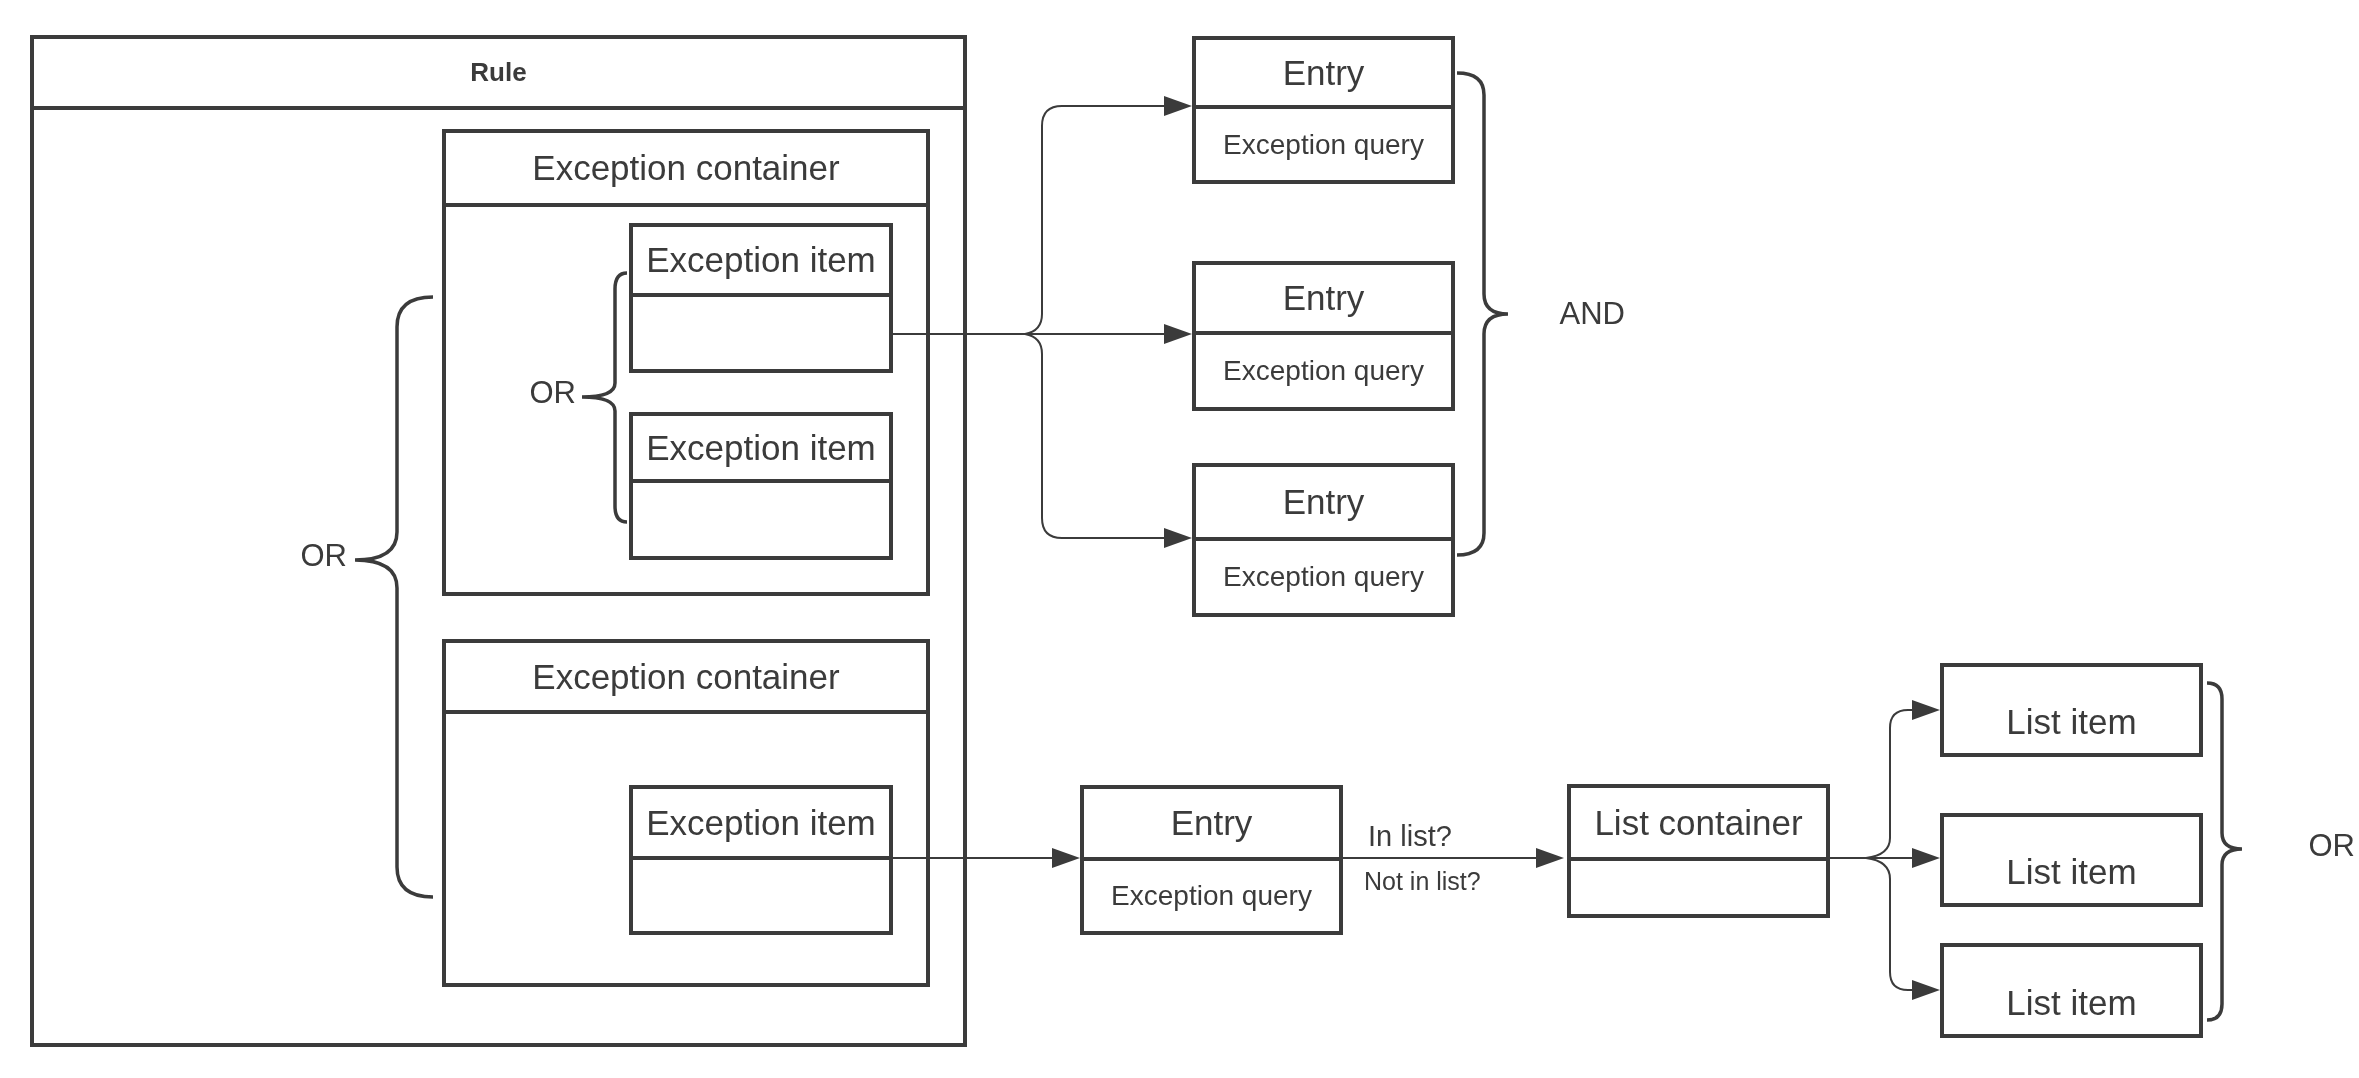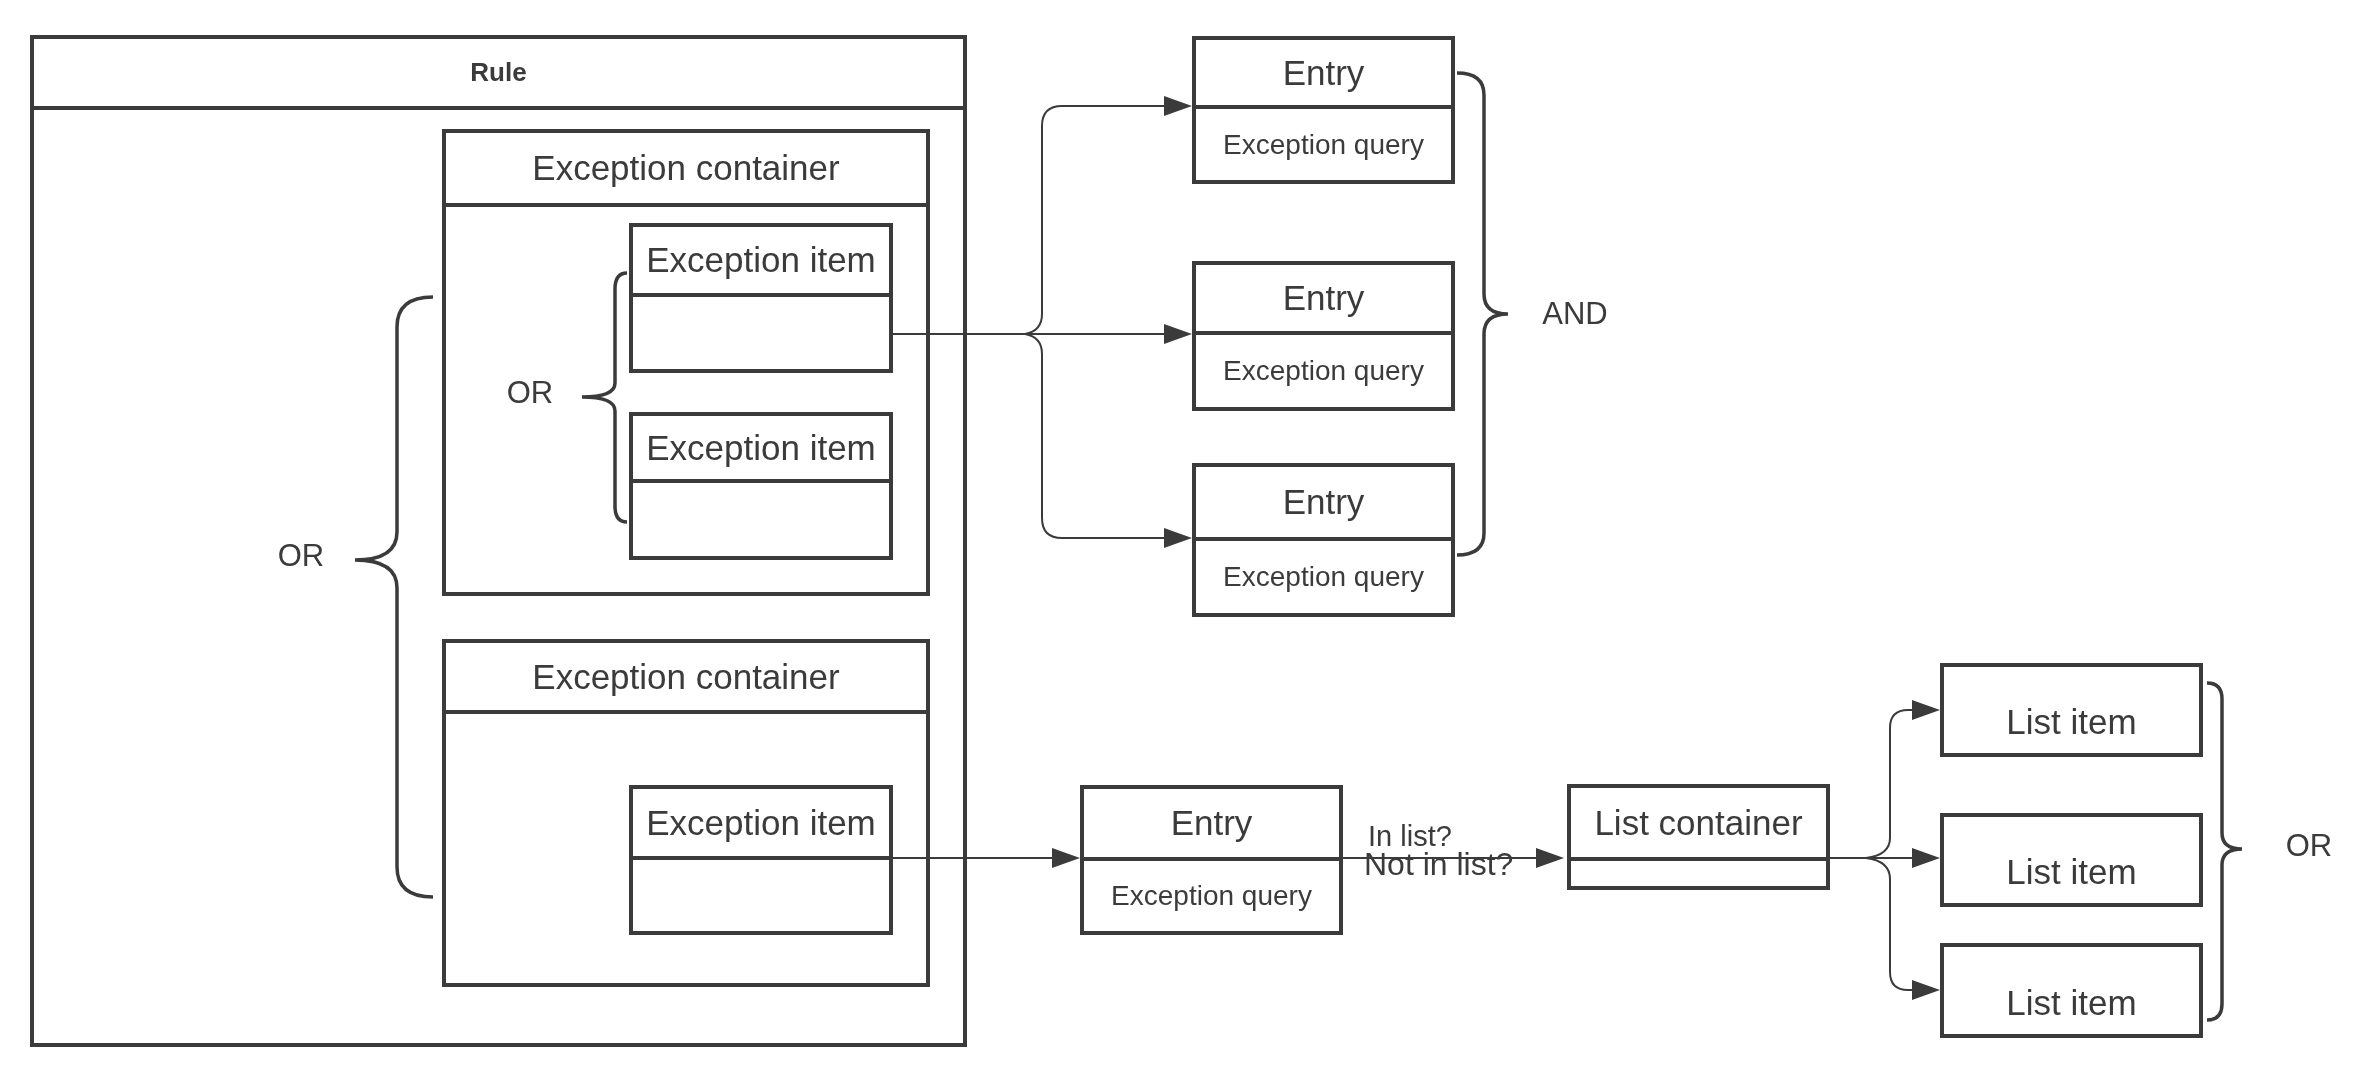--- a/index.html
+++ b/index.html
@@ -17,21 +17,21 @@
   .wires polygon{fill:var(--stroke);stroke:none;}
   .box{position:absolute;box-sizing:border-box;border:4px solid var(--stroke);background:var(--bg);}
   .hdr{display:flex;align-items:center;justify-content:center;box-sizing:border-box;
        border-bottom:4px solid var(--stroke);font-size:35px;color:var(--text);}
   .bodycell{display:flex;align-items:center;justify-content:center;
        font-size:28px;color:var(--text);}
   .cell{position:absolute;inset:0;display:flex;align-items:center;justify-content:center;
        font-size:35px;color:var(--text);margin-top:24px;}
   .bold{font-weight:bold;}
   .lbl{position:absolute;color:var(--text);font-size:31px;white-space:nowrap;}
-  .lbl.centered{text-align:center;}
+  .lbl.centered{text-align:right;}
 </style>
 </head>
 <body>
 
 <div class="stage">
 
   <div class="box" style="left:30px;top:35px;width:937px;height:1012px;">
     <div class="hdr bold" style="height:71px;font-size:26px;">Rule</div>
   </div>
 
@@ -71,42 +71,42 @@
   <div class="box" style="left:1192px;top:463px;width:263px;height:154px;">
     <div class="hdr" style="height:74px;">Entry</div>
     <div class="bodycell" style="height:72px;">Exception query</div>
   </div>
 
   <div class="box" style="left:1080px;top:785px;width:263px;height:150px;">
     <div class="hdr" style="height:72px;">Entry</div>
     <div class="bodycell" style="height:70px;">Exception query</div>
   </div>
 
-  <div class="box" style="left:1567px;top:784px;width:263px;height:106px;">
+  <div class="box" style="left:1567px;top:784px;width:263px;height:134px;">
     <div class="hdr" style="height:73px;">List container</div>
     <div class="bodycell"></div>
   </div>
 
   <div class="box" style="left:1940px;top:663px;width:263px;height:94px;">
     <div class="cell">List item</div>
   </div>
   <div class="box" style="left:1940px;top:813px;width:263px;height:94px;">
     <div class="cell">List item</div>
   </div>
   <div class="box" style="left:1940px;top:943px;width:263px;height:95px;">
     <div class="cell">List item</div>
   </div>
 
   <div class="lbl centered" style="left:255px;top:538px;width:92px;">OR</div>
   <div class="lbl centered" style="left:484px;top:375px;width:92px;">OR</div>
   <div class="lbl centered" style="left:1525px;top:296px;width:100px;">AND</div>
   <div class="lbl centered" style="left:2263px;top:828px;width:92px;">OR</div>
 
   <div class="lbl" style="left:1368px;top:820px;font-size:29px;">In list?</div>
-  <div class="lbl" style="left:1364px;top:846px;font-size:32px;text-align:right;">Not in list?</div>
+  <div class="lbl" style="left:1364px;top:867px;font-size:25px;text-align:right;">Not in list?</div>
 
   <svg class="wires" viewBox="0 0 2359 1078">
 
     <path class="thin" d="M 893 334 H 1165"></path>
     <path class="thin" d="M 1025 334 Q 1042 331 1042 314 V 126 Q 1042 106 1062 106 H 1165"></path>
     <path class="thin" d="M 1025 334 Q 1042 337 1042 354 V 518 Q 1042 538 1062 538 H 1165"></path>
     <polygon points="1192,106 1164,96 1164,116"></polygon>
     <polygon points="1192,334 1164,324 1164,344"></polygon>
     <polygon points="1192,538 1164,528 1164,548"></polygon>
 

